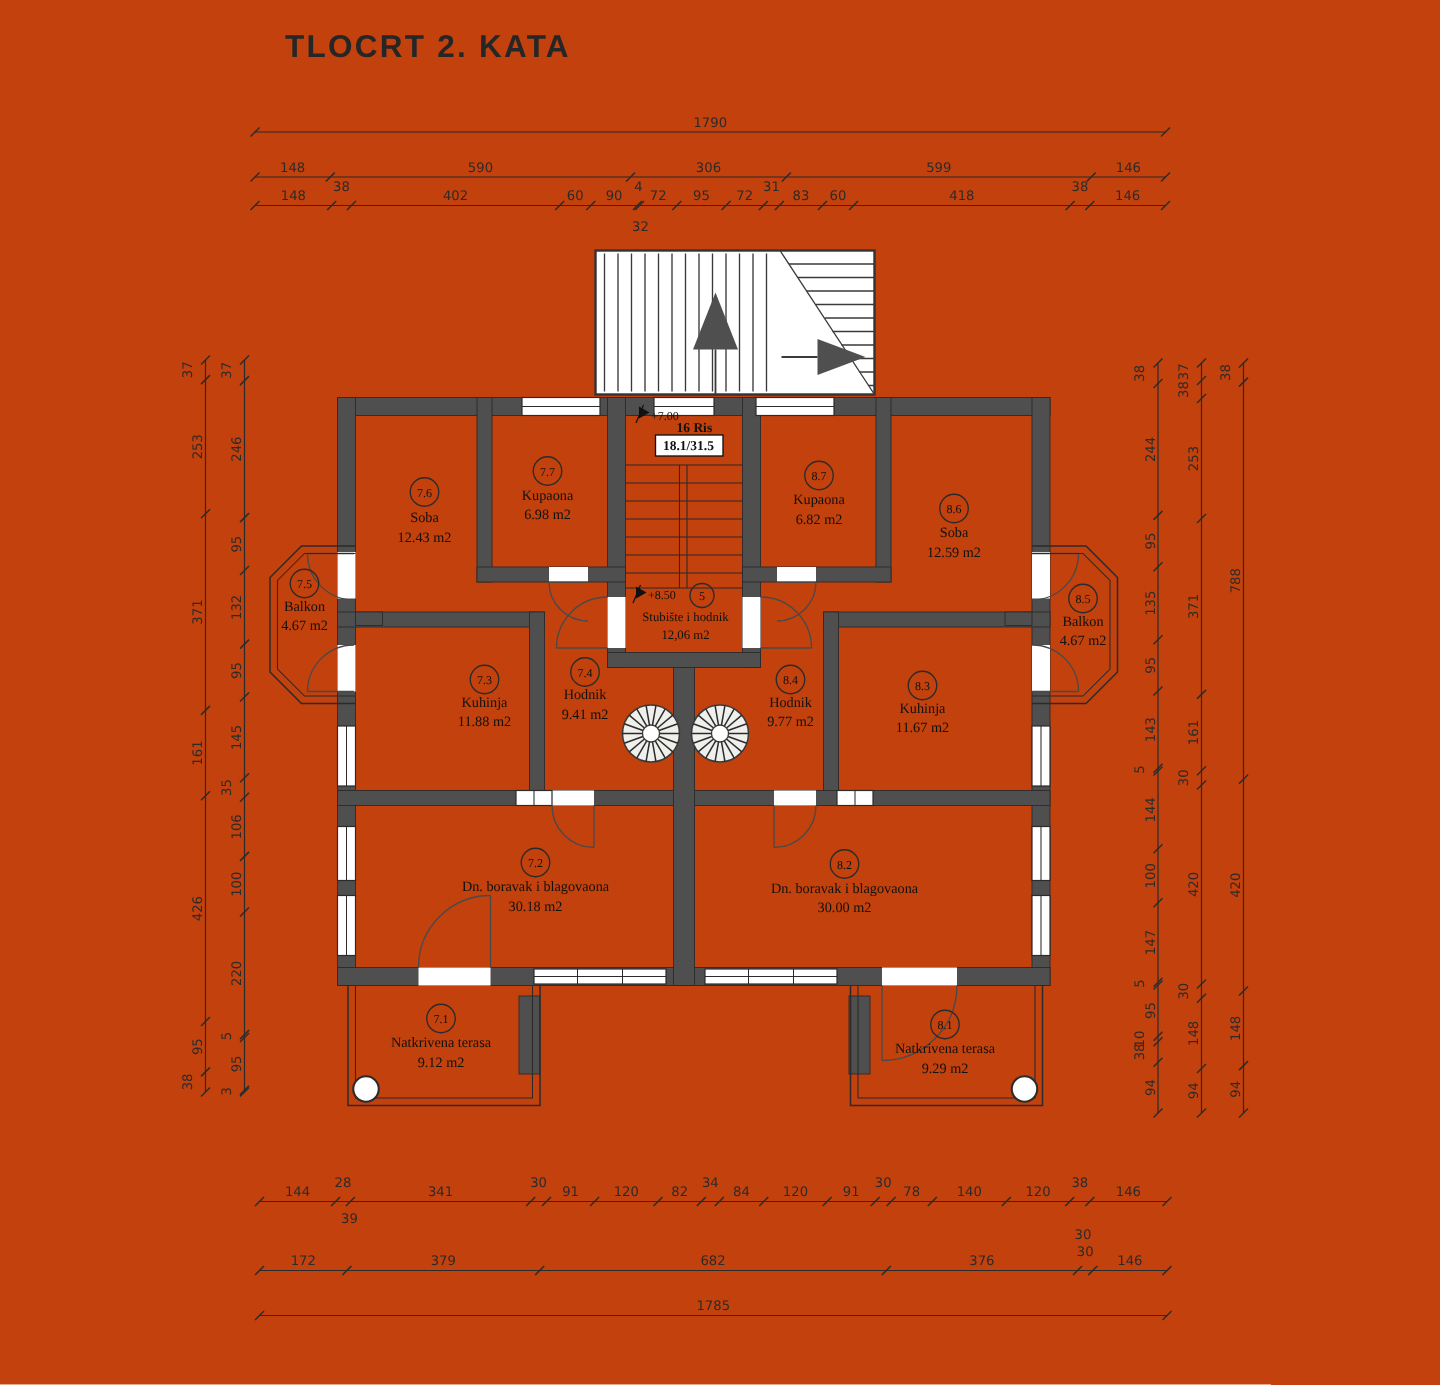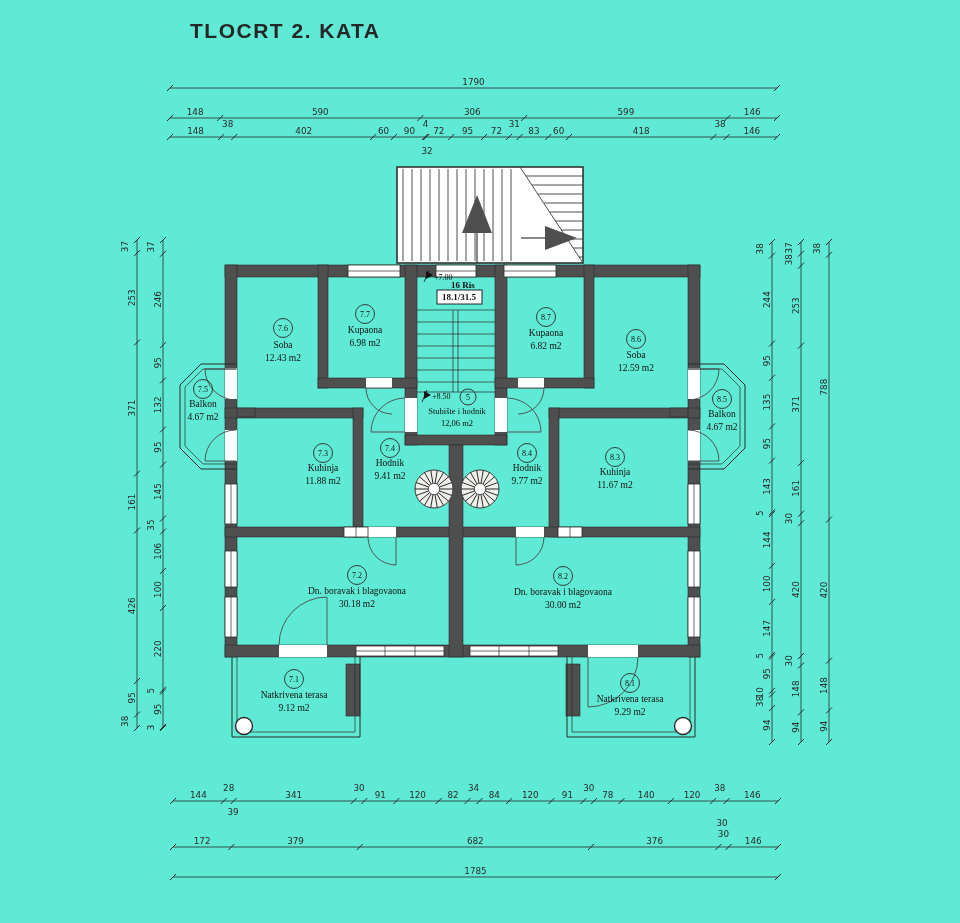--- a/index.html
+++ b/index.html
@@ -1,16 +1,16 @@
 <!DOCTYPE html>
 <html><head>
 <meta charset="utf-8">
 <style>
   html,body{margin:0;padding:0;background:#fdfdfc;}
-  .stage{position:relative;width:960px;height:923px;background:#5eead4;overflow:hidden;}
+  .stage{position:relative;width:960px;height:923px;background:#c2410c;overflow:hidden;}
   svg{display:block;}
   .title{font:600 21px "Liberation Sans",sans-serif;fill:#262626;letter-spacing:1.5px;}
   .dim{font:8.8px "DejaVu Sans",sans-serif;fill:#2b2b2b;text-anchor:middle;}
   .rname{font:9.5px "Liberation Serif",serif;fill:#111;text-anchor:middle;}
   .rarea{font:9.5px "Liberation Serif",serif;fill:#111;text-anchor:middle;}
   .rid{font:8px "Liberation Serif",serif;fill:#111;text-anchor:middle;}
   .sname{font:8.5px "Liberation Serif",serif;fill:#111;text-anchor:middle;}
   .slvl{font:8px "Liberation Serif",serif;fill:#111;}
   .sbig{font:700 9px "Liberation Serif",serif;fill:#111;}
   .wall{fill:#4f4f4f;stroke:#2b2b2b;stroke-width:.6;}

